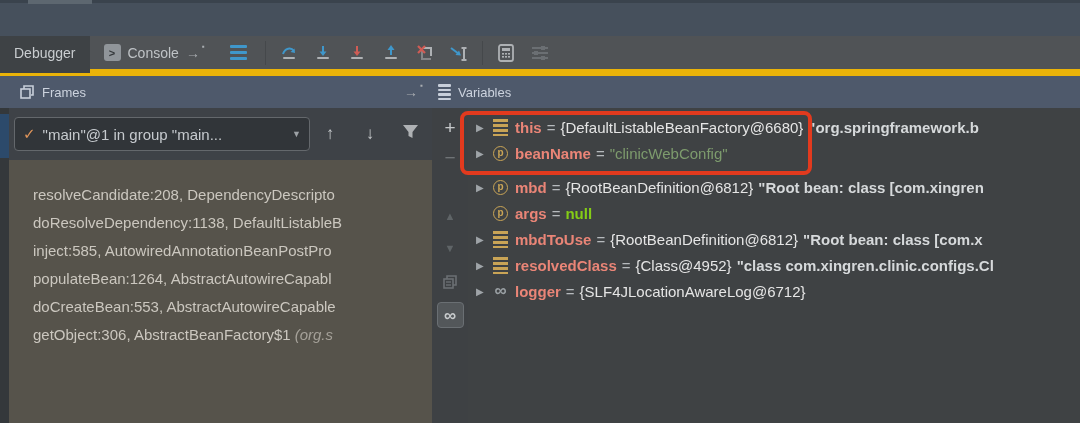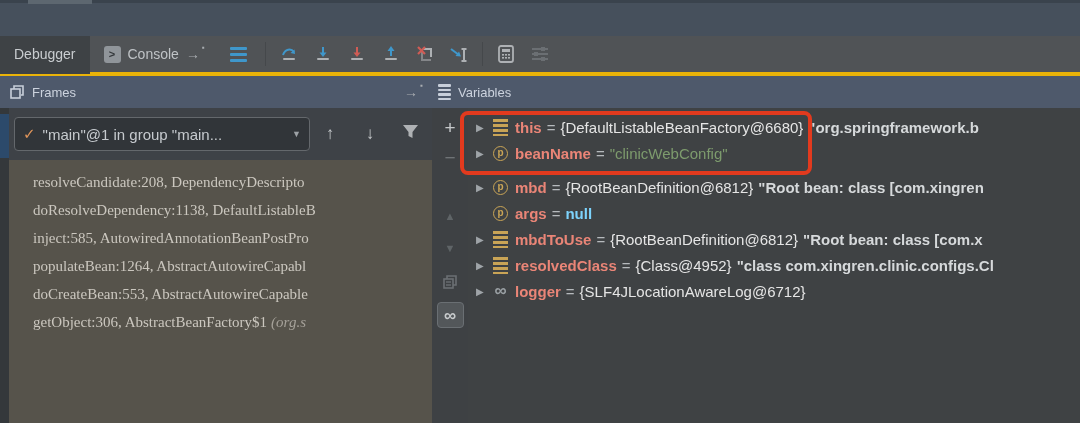--- a/index.html
+++ b/index.html
@@ -6,52 +6,52 @@
   html,body { background:#2b2b2b; }
   .root {
     position:relative; width:1080px; height:423px; overflow:hidden;
     background:#3d4043; font-family:"Liberation Sans","DejaVu Sans",sans-serif;
     color:#c8cbce; user-select:none;
   }
   
   .topbar { position:relative; height:36px; background:#46505c; border-top:3px solid #3a434d; }
   .topbar .tab-remnant { position:absolute; top:-3px; left:28px; width:64px; height:4px; background:#5d6770; }
   
-  .tabstrip { display:flex; align-items:center; height:40px; background:#505356; border-bottom:4px solid #eab308; }
+  .tabstrip { display:flex; align-items:center; height:40px; background:#505356; border-bottom:7px solid #eab308; }
   .tool-tab { display:flex; align-items:center; gap:7px; height:40px; padding:0 14px; font-size:14px; color:#bfc3c6; cursor:pointer; }
   .tool-tab.selected { background:#3e4245; color:#c9cdd0; }
   .console-glyph { display:inline-flex; align-items:center; justify-content:center; width:17px; height:17px;
      background:#90959a; border-radius:3px; color:#34383b; font-size:11px; font-weight:700; }
   .pin-icon { display:inline-flex; position:relative; width:18px; height:14px; align-items:center; color:#a9adb1; font-size:14px; }
   .pin-icon .dot { position:absolute; top:-3px; right:-1px; font-size:8px; line-height:8px; }
   .menu-blue { display:flex; flex-direction:column; gap:3px; margin:0 12px; cursor:pointer; }
   .menu-blue i { display:block; width:17px; height:3px; background:#3f97cb; border-radius:1px; }
   .vsep { width:1px; height:24px; background:#45484b; margin:0 6px; }
   .tbtn { display:flex; align-items:center; justify-content:center; width:34px; height:32px; cursor:pointer; }
   
   .headerbar { display:flex; height:32px; background:#4e596b; font-size:13px; color:#ccd3de; }
-  .hdr-left { display:flex; align-items:center; width:432px; padding-left:10px; }
+  .hdr-left { display:flex; align-items:center; width:432px; padding-left:20px; }
   .hdr-right { display:flex; align-items:center; flex:1; padding-left:6px; }
   .hdr-label { margin-left:7px; }
   .hdr-spacer { flex:1; }
   .vars-bars { display:flex; flex-direction:column; gap:2px; }
   .vars-bars i { width:13px; height:2.5px; background:#c8cfda; border-radius:1px; display:block; }
   
   .main { display:flex; height:315px; }
   .left-edge { position:relative; width:9px; background:#34383b; }
   .left-edge .navy { position:absolute; top:6px; left:0; width:9px; height:44px; background:#2c4a6b; }
   .frames-pane { display:flex; flex-direction:column; width:423px; }
   .thread-row { display:flex; align-items:center; height:52px; background:#3e4247; padding-left:5px; }
   .thread-dd { display:flex; align-items:center; width:296px; height:34px; background:#313539;
      border:1px solid #64686c; border-radius:4px; padding:0 8px; cursor:pointer; }
   .thread-check { color:#e0955a; font-weight:700; font-size:15px; margin-right:7px; }
   .thread-text { flex:1; font-size:15px; font-weight:500; color:#c6cace; white-space:nowrap; overflow:hidden; }
   .thread-caret { color:#9da2a6; font-size:9px; margin-left:4px; }
   .nav-ico { width:40px; text-align:center; font-size:17px; color:#c7cacd; cursor:pointer; }
-  .frames-list { flex:1; background:#56534b; overflow:hidden; padding-top:8px;font-family:Liberation Serif, serif; }
+  .frames-list { flex:1; background:#56534b; overflow:hidden; padding-top:20px; }
   .frame-row { display:flex; align-items:center; height:28px; padding-left:24px; font-size:15px;
      color:#cbc7bf; white-space:nowrap; overflow:hidden; cursor:pointer; }
   .frame-row .em { font-style:italic; color:#a5a199; margin-left:4px; }
   .frame-row.selected { background:#2e65c2; color:#ffffff; font-weight:600; }
   
   .vars-pane { position:relative; display:flex; flex:1; background:#3f4244; overflow:hidden; }
   .watchbar { display:flex; flex-direction:column; align-items:center; width:36px; background:#3e4144; padding-top:8px; }
   .wbtn { display:flex; align-items:center; justify-content:center; width:26px; height:24px; font-size:19px; cursor:pointer; }
   .wbtn.add { color:#c5c8ca; }
   .wbtn.remove { color:#6f7376; margin-top:6px; }
@@ -68,21 +68,21 @@
   .vicon { display:inline-flex; align-items:center; justify-content:center; width:15px; height:17px; margin-right:7px; flex:0 0 15px; }
   .vicon.value-icon { background:repeating-linear-gradient(to bottom,#c9a456 0 3px,rgba(0,0,0,0) 3px 5px); height:17px; width:13px; }
   .vicon.parameter-icon { width:15px; height:15px; border:1.5px solid #c9a456; border-radius:50%;
      color:#c9a456; font-size:10px; font-weight:700; line-height:1; }
   .vicon.logger-icon { color:#9aa0a4; font-size:17px; font-weight:700; }
   .vname { color:#ea8577; font-weight:700; }
   .veq { color:#b6babd; margin:0 5px; }
   .vref { color:#e5e5e5; }
   .vval-bold { color:#d6d9db; font-weight:700; margin-left:5px; }
   .vval-green { color:#7d9b6d; font-weight:500; }
-  .vval-null { color:#7dd3fc; font-weight:700; }
+  .vval-null { color:#84cc16; font-weight:700; }
   .red-box { position:absolute; left:28px; top:3px; width:352px; height:64px;
      border:4px solid #e23a1e; border-radius:8px; pointer-events:none; z-index:5; }
   
   svg .st-blue { stroke:#3f97cb; } svg .f-blue { fill:#3f97cb; }
   svg .st-red { stroke:#d05c55; } svg .f-red { fill:#d05c55; }
   svg .st-gray { stroke:#aeb1b4; } svg .f-gray { fill:#aeb1b4; }
   svg .st-dim { stroke:#6b6f73; } svg .f-dim { fill:#6b6f73; }
 </style>
 </head>
 <body>

